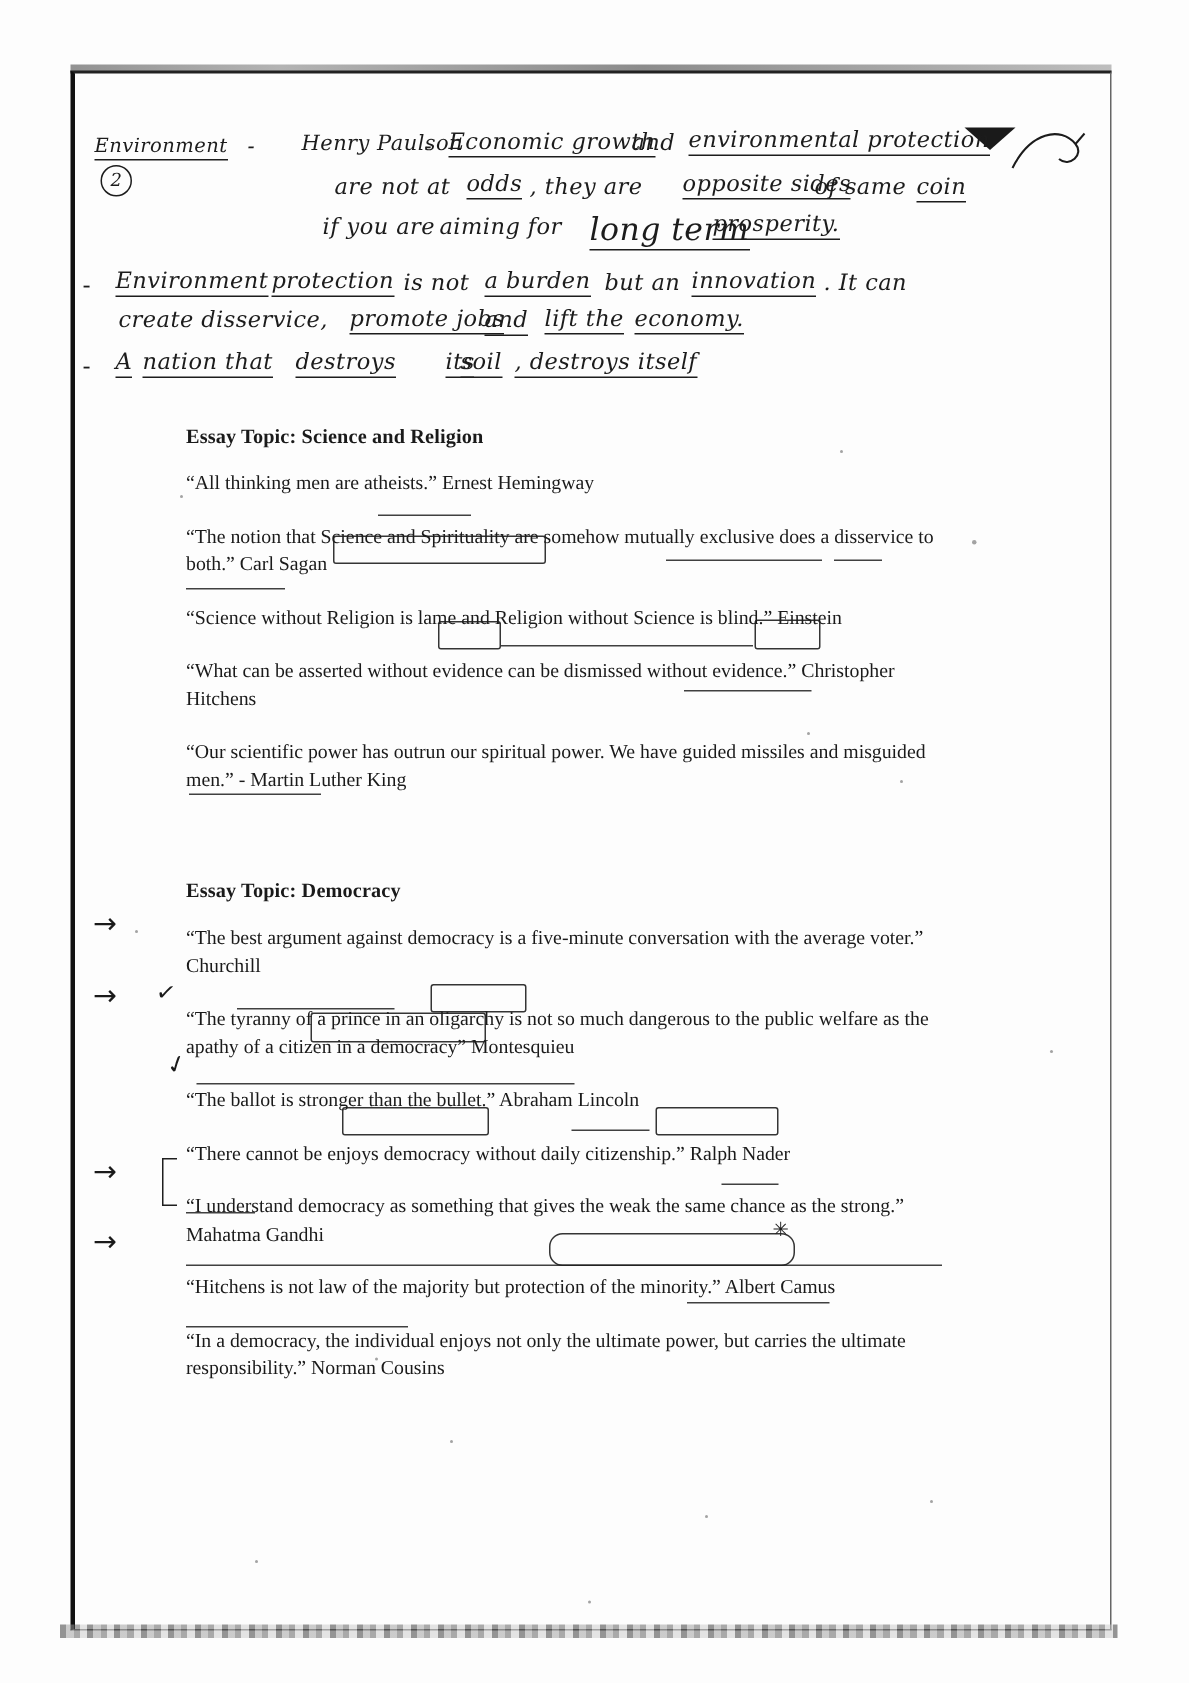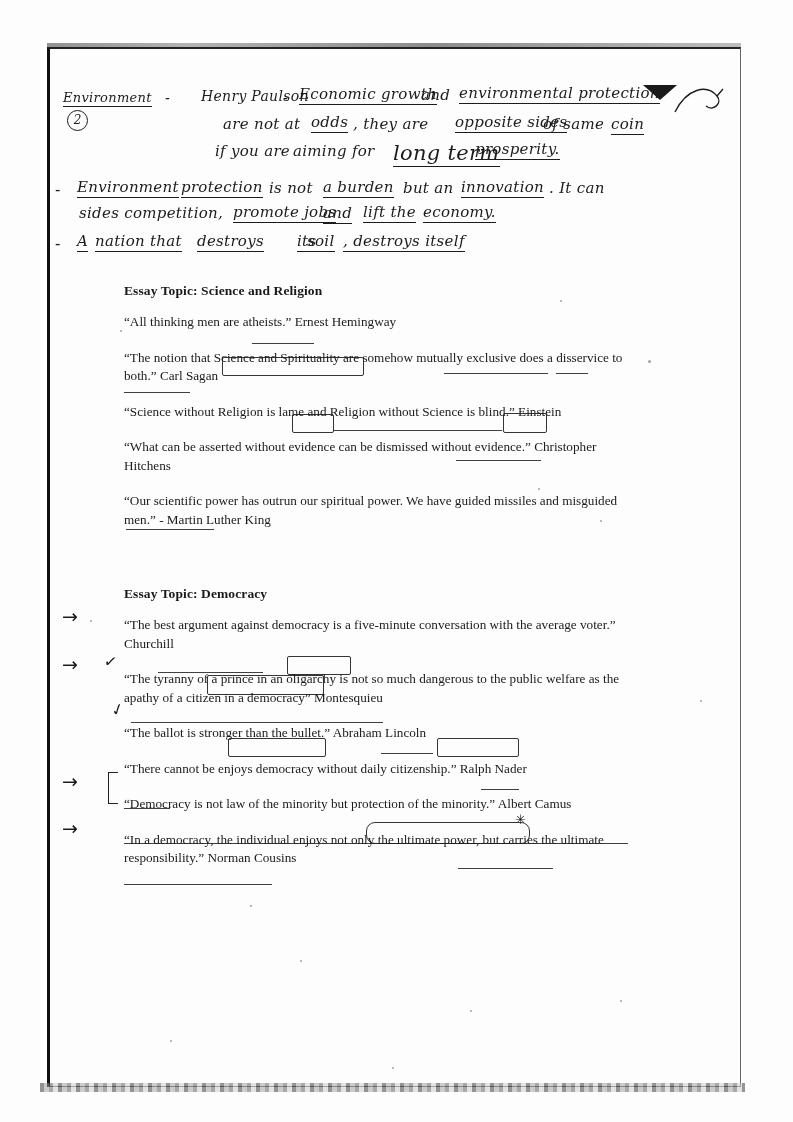--- a/index.html
+++ b/index.html
@@ -212,21 +212,21 @@
 
     <div class="hw-dash" style="left:0px; top:108px;">-</div>
     <div class="hw hw-u" style="left:22px; top:106px; font-size:15px;">Environment</div>
     <div class="hw hw-u" style="left:126px; top:106px; font-size:15px;">protection</div>
     <div class="hw" style="left:214px; top:107px; font-size:15px;">is not</div>
     <div class="hw hw-u" style="left:268px; top:106px; font-size:15px;">a burden</div>
     <div class="hw" style="left:348px; top:107px; font-size:15px;">but an</div>
     <div class="hw hw-u" style="left:406px; top:106px; font-size:15px;">innovation</div>
     <div class="hw" style="left:494px; top:107px; font-size:15px;text-align:center;">. It can</div>
 
-    <div class="hw" style="left:24px; top:132px; font-size:15px;">sides competition,</div>
+    <div class="hw" style="left:24px; top:132px; font-size:15px;">create disservice,</div>
     <div class="hw hw-u" style="left:178px; top:131px; font-size:15px;">promote jobs</div>
     <div class="hw hw-u" style="left:268px; top:132px; font-size:15px;">and</div>
     <div class="hw hw-u" style="left:308px; top:131px; font-size:15px;">lift the</div>
     <div class="hw hw-u" style="left:368px; top:131px; font-size:15px;">economy.</div>
 
     <div class="hw-dash" style="left:0px; top:162px;">-</div>
     <div class="hw hw-u" style="left:22px; top:160px; font-size:15px;">A</div>
     <div class="hw hw-u" style="left:40px; top:160px; font-size:15px;">nation that</div>
     <div class="hw hw-u" style="left:142px; top:160px; font-size:15px;">destroys</div>
     <div class="hw hw-u" style="left:224px; top:160px; font-size:15px;margin-left:18px;">its</div>
@@ -245,21 +245,22 @@
     <p class="quote">“Our scientific power has outrun our spiritual power. We have guided missiles and misguided men.” - Martin Luther King</p>
 
     <div class="sec-gap"></div>
 
     <h2 class="topic-heading">Essay Topic: Democracy</h2>
 
     <p class="quote">“The best argument against democracy is a five-minute conversation with the average voter.” Churchill</p>
     <p class="quote">“The tyranny of a prince in an oligarchy is not so much dangerous to the public welfare as the apathy of a citizen in a democracy” Montesquieu</p>
     <p class="quote">“The ballot is stronger than the bullet.” Abraham Lincoln</p>
     <p class="quote">“There cannot be enjoys democracy without daily citizenship.” Ralph Nader</p>
-    <p class="quote">“Democracy is not law of the minority but protection of the minority.” Albert Camus</p>
+    <p class="quote">“I understand democracy as something that gives the weak the same chance as the strong.” Mahatma Gandhi</p>
+    <p class="quote">“Hitchens is not law of the majority but protection of the minority.” Albert Camus</p>
     <p class="quote">“In a democracy, the individual enjoys not only the ultimate power, but carries the ultimate responsibility.” Norman Cousins</p>
   </div>
 
   <div class="ann-ul" style="left:252px; top:343px; width:62px;"></div>
 
   <div class="ann-box" style="left:222px; top:357px; width:140px; height:17px;"></div>
   <div class="ann-ul" style="left:444px; top:373px; width:104px;"></div>
   <div class="ann-ul" style="left:556px; top:373px; width:32px;"></div>
   <div class="ann-ul" style="left:124px; top:392px; width:66px;"></div>
 

